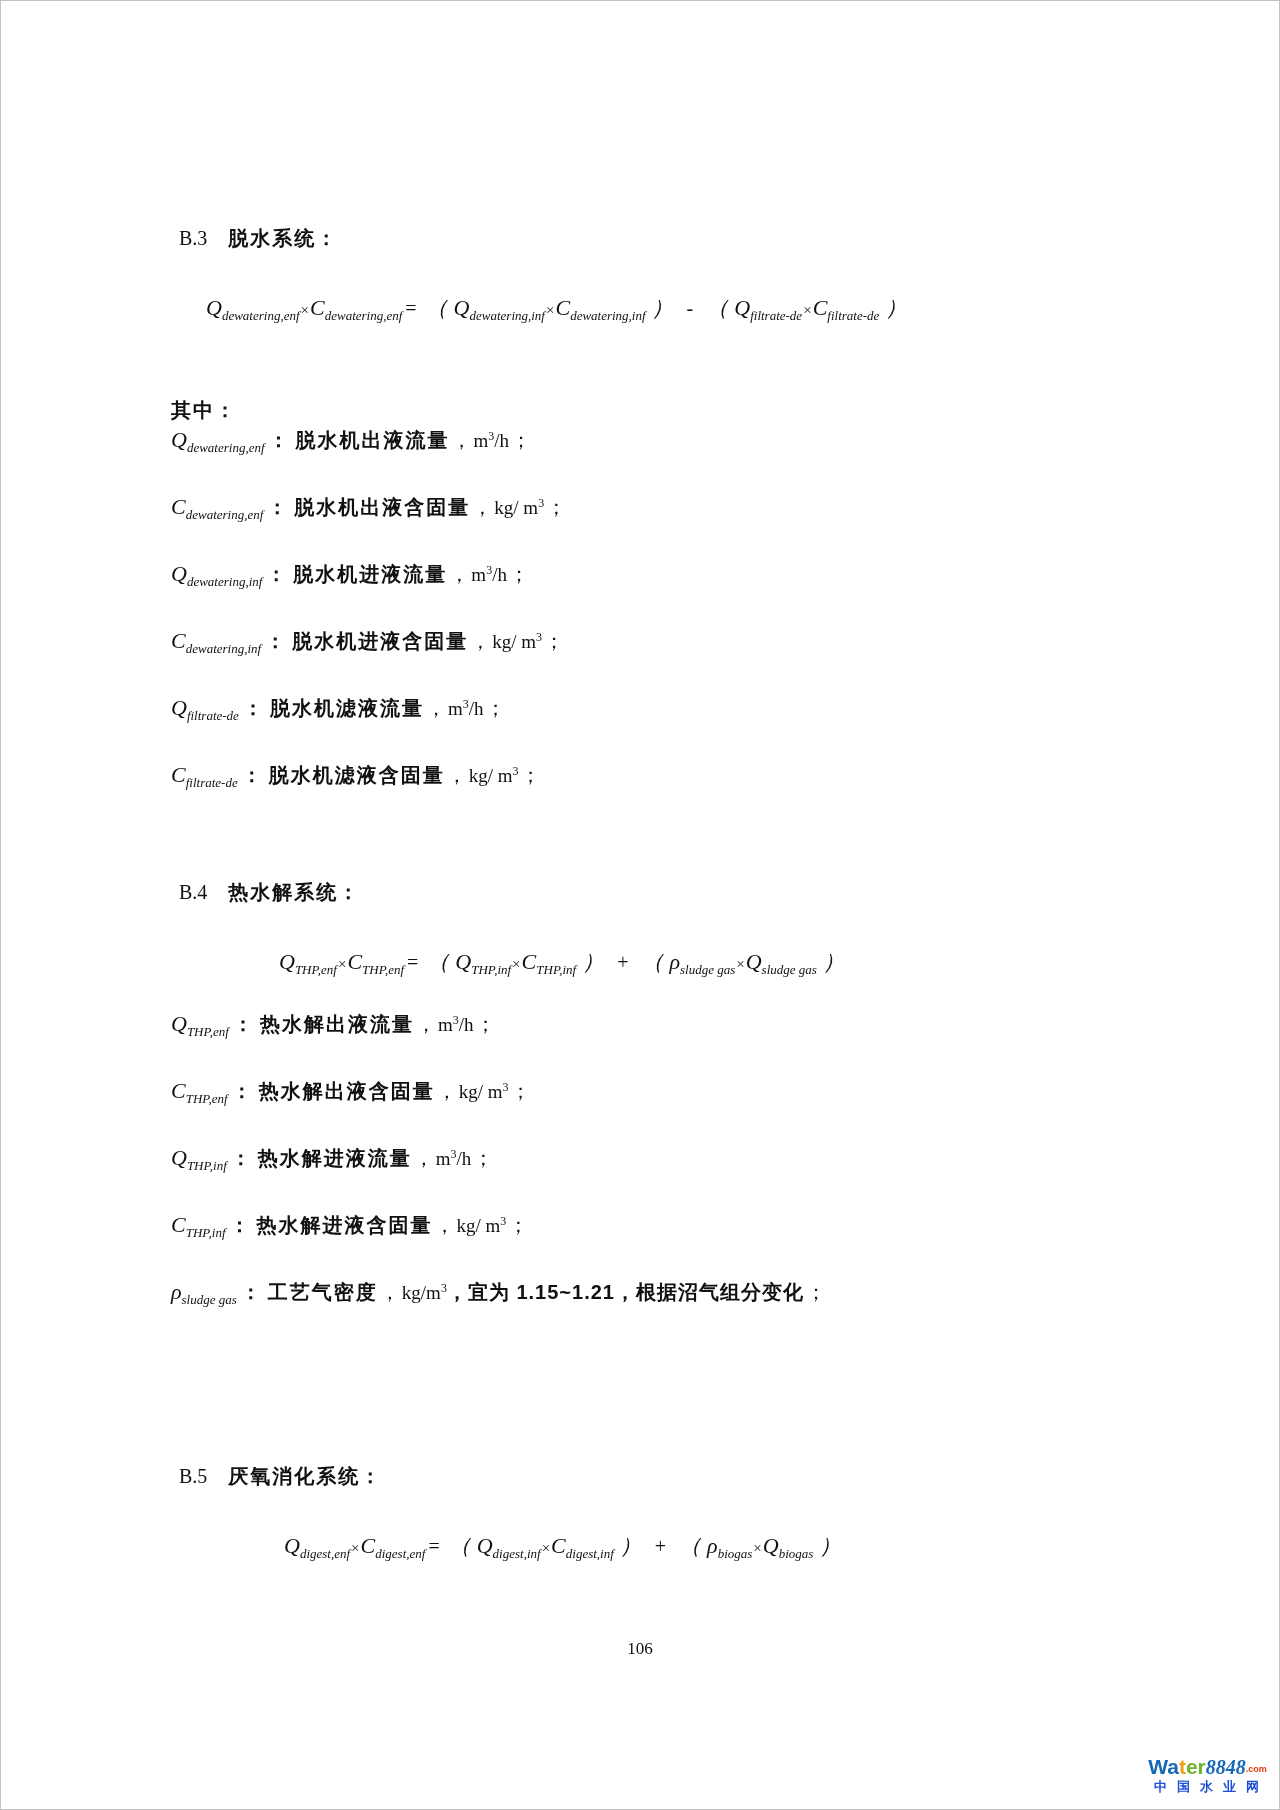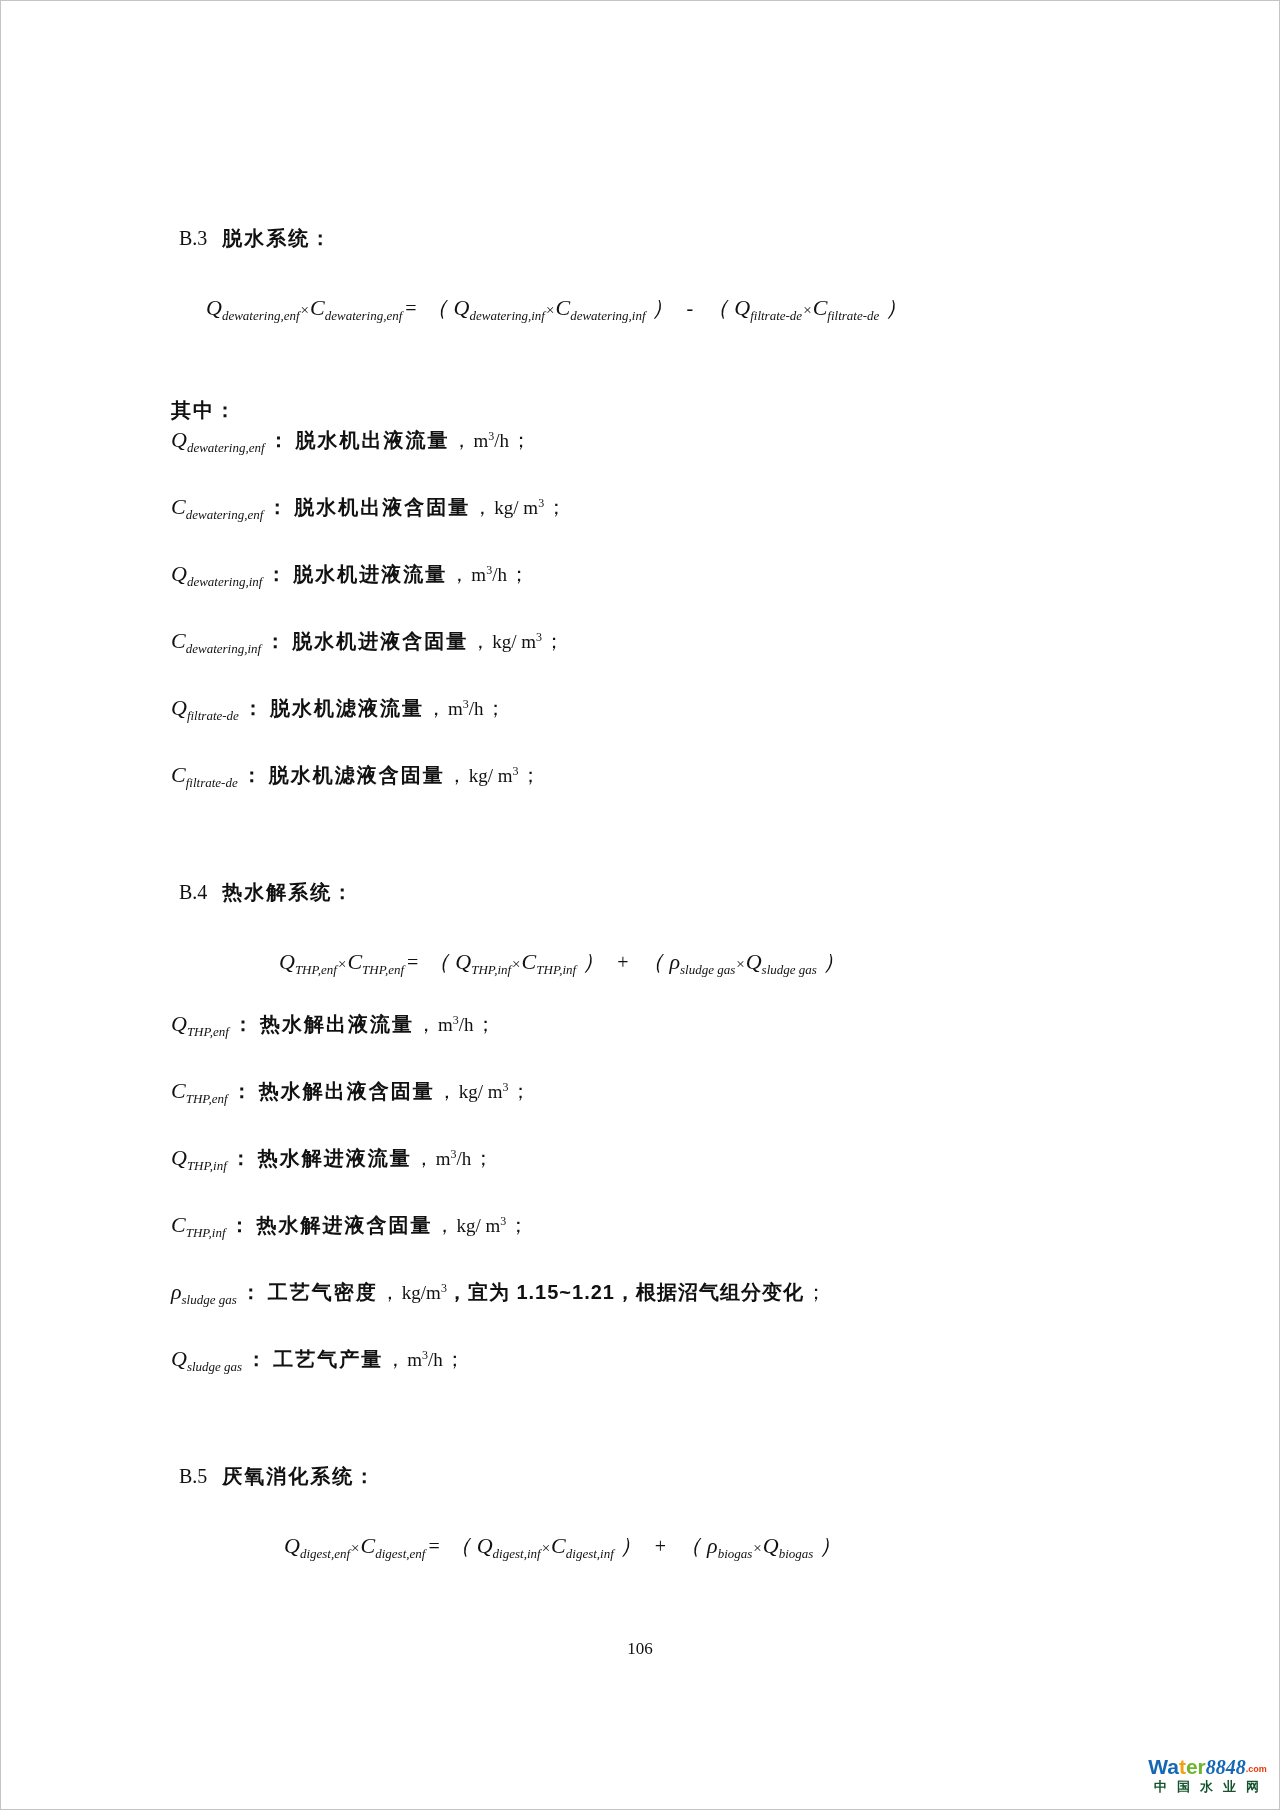--- a/index.html
+++ b/index.html
@@ -17,21 +17,21 @@
   .sec-heading{
     position:absolute;
     left:178px;
     font-size:20px;
     white-space:nowrap;
   }
   .hnum{font-family:"Liberation Serif",serif;margin-top:33px;}
   .htitle{
     font-family:"Liberation Sans","DejaVu Sans",sans-serif;
     font-weight:bold;
-    margin-left:15px;
+    margin-left:21px;
     letter-spacing:2px;
   }
   
   .formula{
     position:absolute;
     font-family:"Liberation Serif","DejaVu Serif",serif;
     font-size:22px;
     white-space:nowrap;
   }
   .fvar{font-style:italic;}
@@ -134,31 +134,30 @@
   </div>
 
   <div class="formula" style="left:278px;top:946px;"><span class="fvar">Q</span><span class="fsub">THP,enf</span><span class="fx">×</span><span class="fvar">C</span><span class="fsub">THP,enf</span><span class="feq">=</span><span class="fpar">（</span><span class="fvar">Q</span><span class="fsub">THP,inf</span><span class="fx">×</span><span class="fvar">C</span><span class="fsub">THP,inf</span><span class="fpar">）</span><span class="fmid">+</span><span class="fpar">（</span><span class="fvar">ρ</span><span class="fsub">sludge gas</span><span class="fx">×</span><span class="fvar">Q</span><span class="fsub">sludge gas</span><span class="fpar">）</span></div>
 
   <div class="defs" style="top:1010px;">
       <div class="defline"><span class="dsym">Q</span><span class="dsub">THP,enf</span><span class="dcolon">：</span><span class="dlabel">热水解出液流量</span><span class="dcomma">，</span><span class="dunit">m</span><span class="dusup">3</span><span class="dupost">/h</span><span class="dend">；</span></div>
       <div class="defline"><span class="dsym">C</span><span class="dsub">THP,enf</span><span class="dcolon">：</span><span class="dlabel">热水解出液含固量</span><span class="dcomma">，</span><span class="dunit">kg/ m</span><span class="dusup">3</span><span class="dend">；</span></div>
       <div class="defline"><span class="dsym">Q</span><span class="dsub">THP,inf</span><span class="dcolon">：</span><span class="dlabel">热水解进液流量</span><span class="dcomma">，</span><span class="dunit">m</span><span class="dusup">3</span><span class="dupost">/h</span><span class="dend">；</span></div>
       <div class="defline"><span class="dsym">C</span><span class="dsub">THP,inf</span><span class="dcolon">：</span><span class="dlabel">热水解进液含固量</span><span class="dcomma">，</span><span class="dunit">kg/ m</span><span class="dusup">3</span><span class="dend">；</span></div>
       <div class="defline"><span class="dsym">ρ</span><span class="dsub">sludge gas</span><span class="dcolon">：</span><span class="dlabel">工艺气密度</span><span class="dcomma">，</span><span class="dunit">kg/m</span><span class="dusup">3</span><span class="dextra">，宜为 1.15~1.21，根据沼气组分变化</span><span class="dend">；</span></div>
-      <div class="defline"><span class="dsym">Q</span><span class="dsub">sludge gas</span><span class="dcolon">：</span><span class="dlabel">工艺气产量</span><span class="dcomma">，</span><span class="dunit">m</span><span class="dusup">3</span><span class="dupost">/h</span><span class="dend">；</span></div>
     </div>
 
   <div class="sec-heading" style="top:1462px;">
     <span class="hnum">B.5</span><span class="htitle">厌氧消化系统：</span>
   </div>
 
   <div class="formula" style="left:283px;top:1530px;"><span class="fvar">Q</span><span class="fsub">digest,enf</span><span class="fx">×</span><span class="fvar">C</span><span class="fsub">digest,enf</span><span class="feq">=</span><span class="fpar">（</span><span class="fvar">Q</span><span class="fsub">digest,inf</span><span class="fx">×</span><span class="fvar">C</span><span class="fsub">digest,inf</span><span class="fpar">）</span><span class="fmid">+</span><span class="fpar">（</span><span class="fvar">ρ</span><span class="fsub">biogas</span><span class="fx">×</span><span class="fvar">Q</span><span class="fsub">biogas</span><span class="fpar">）</span></div>
 
   <div class="pagenum">106</div>
 
   <div class="logo">
     <div class="logo-line1">
       <span><span style="color: rgb(22, 104, 181);">W</span><span style="color: rgb(22, 104, 181);">a</span><span style="color: rgb(242, 161, 19);">t</span><span style="color: rgb(111, 181, 44);">e</span><span style="color: rgb(111, 181, 44);">r</span></span><span class="logo-8848" id="logo-8848" style="color: rgb(22, 104, 181);">8848</span><span class="logo-com" id="logo-com" style="color: rgb(232, 56, 13);">.com</span>
     </div>
-    <div class="logo-line2" id="logo-sub" style="color: #14532d;">中国水业网</div>
+    <div class="logo-line2" id="logo-sub" style="color: #1d4ed8;">中国水业网</div>
   </div>
 
 </div>
 
 </body></html>

